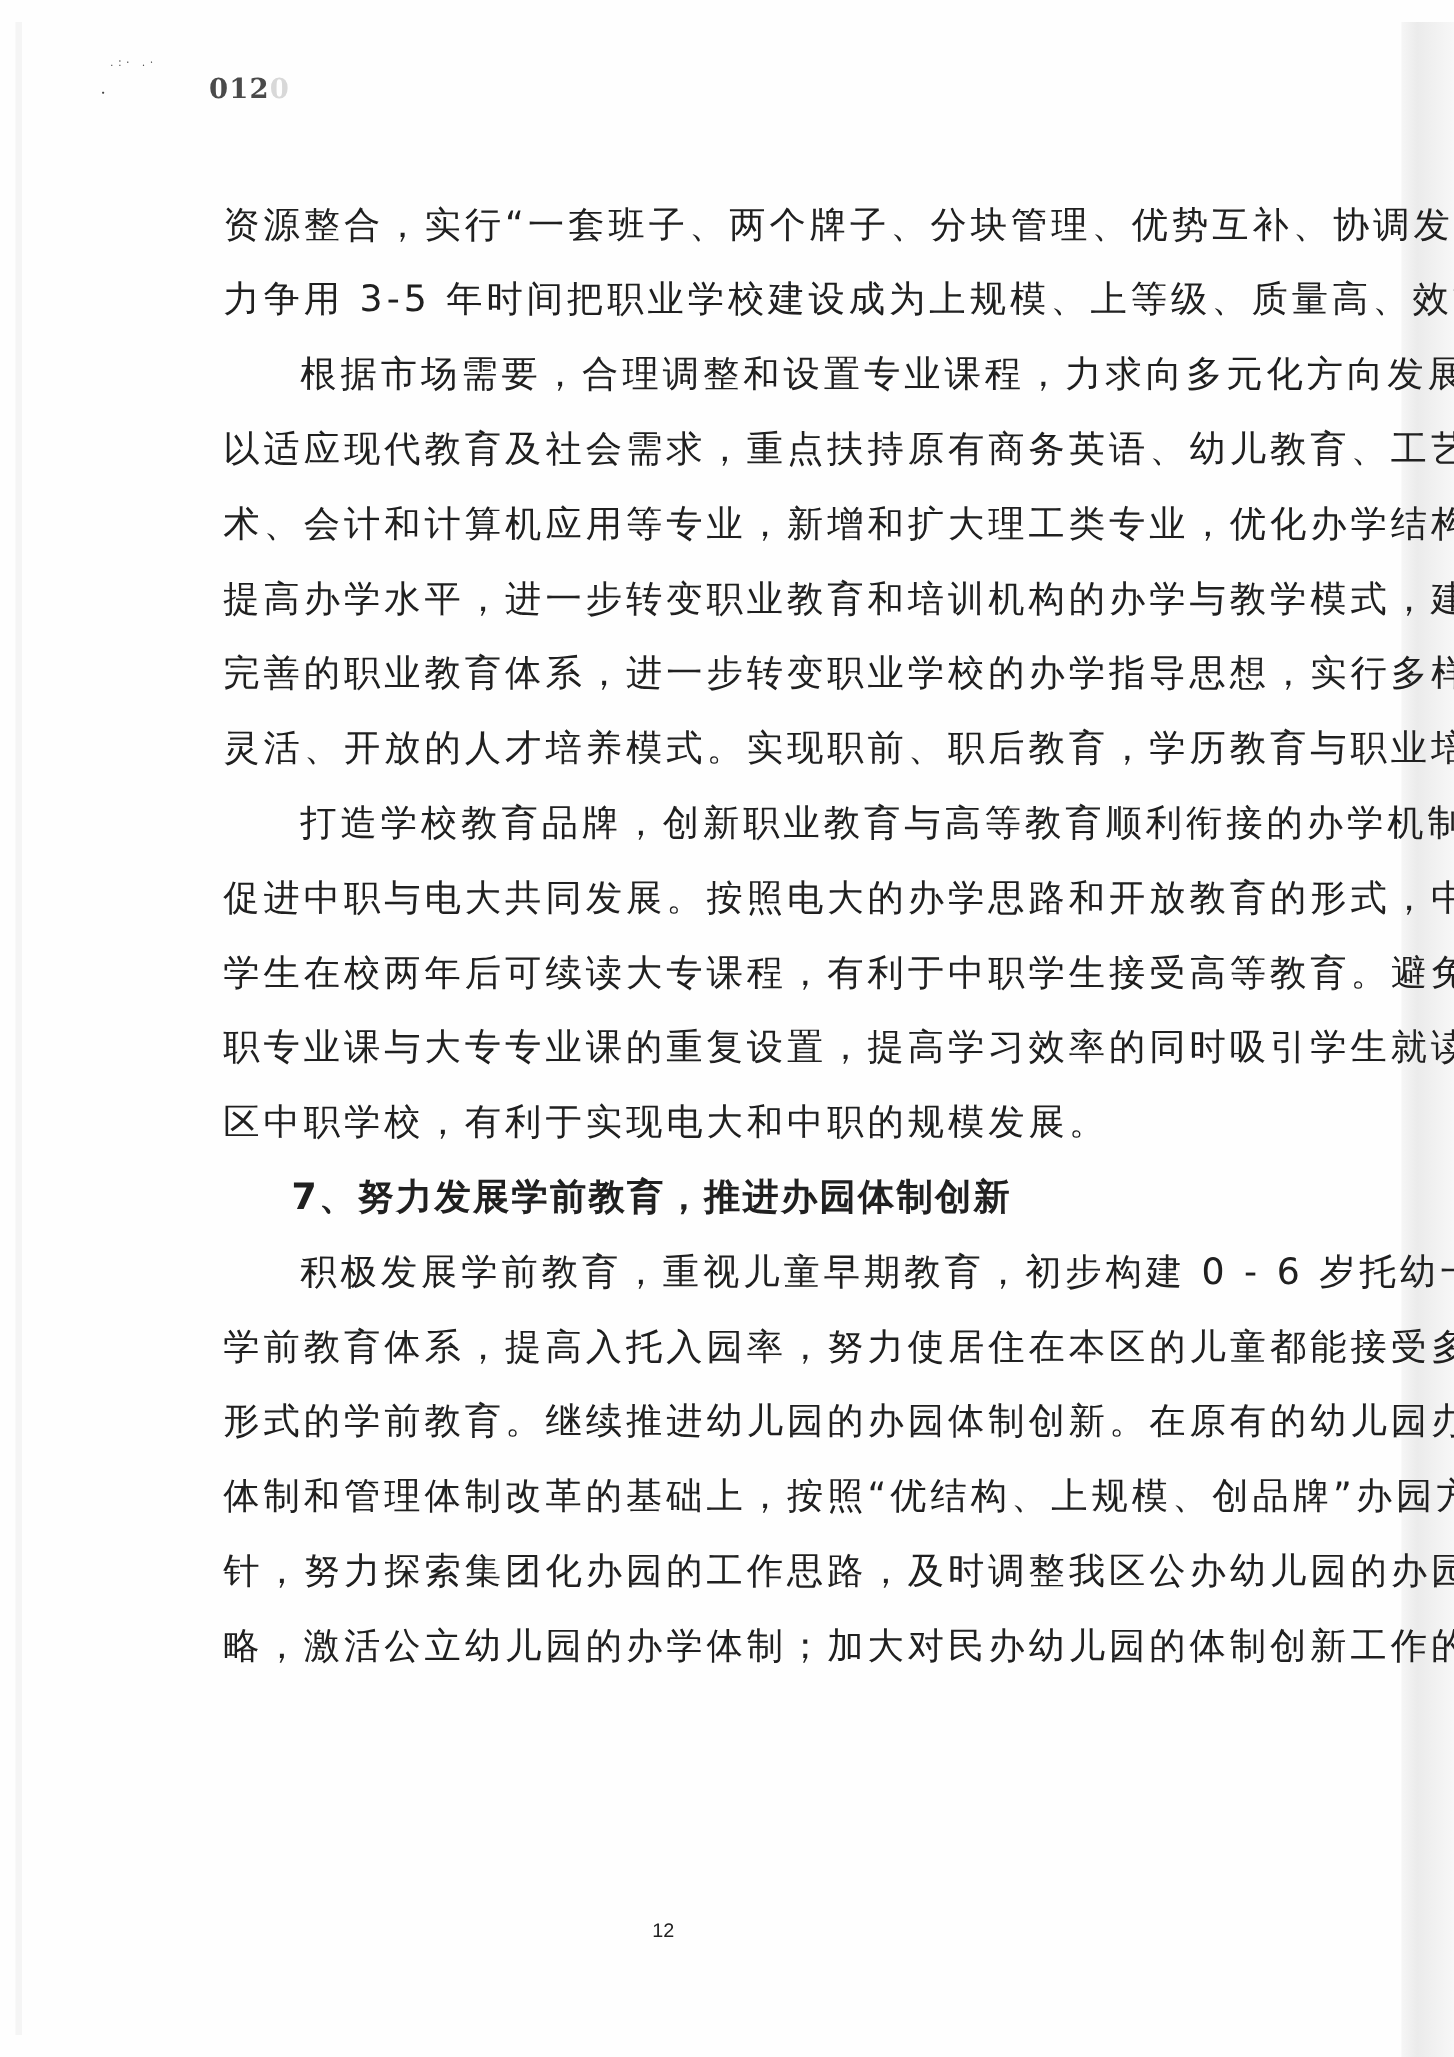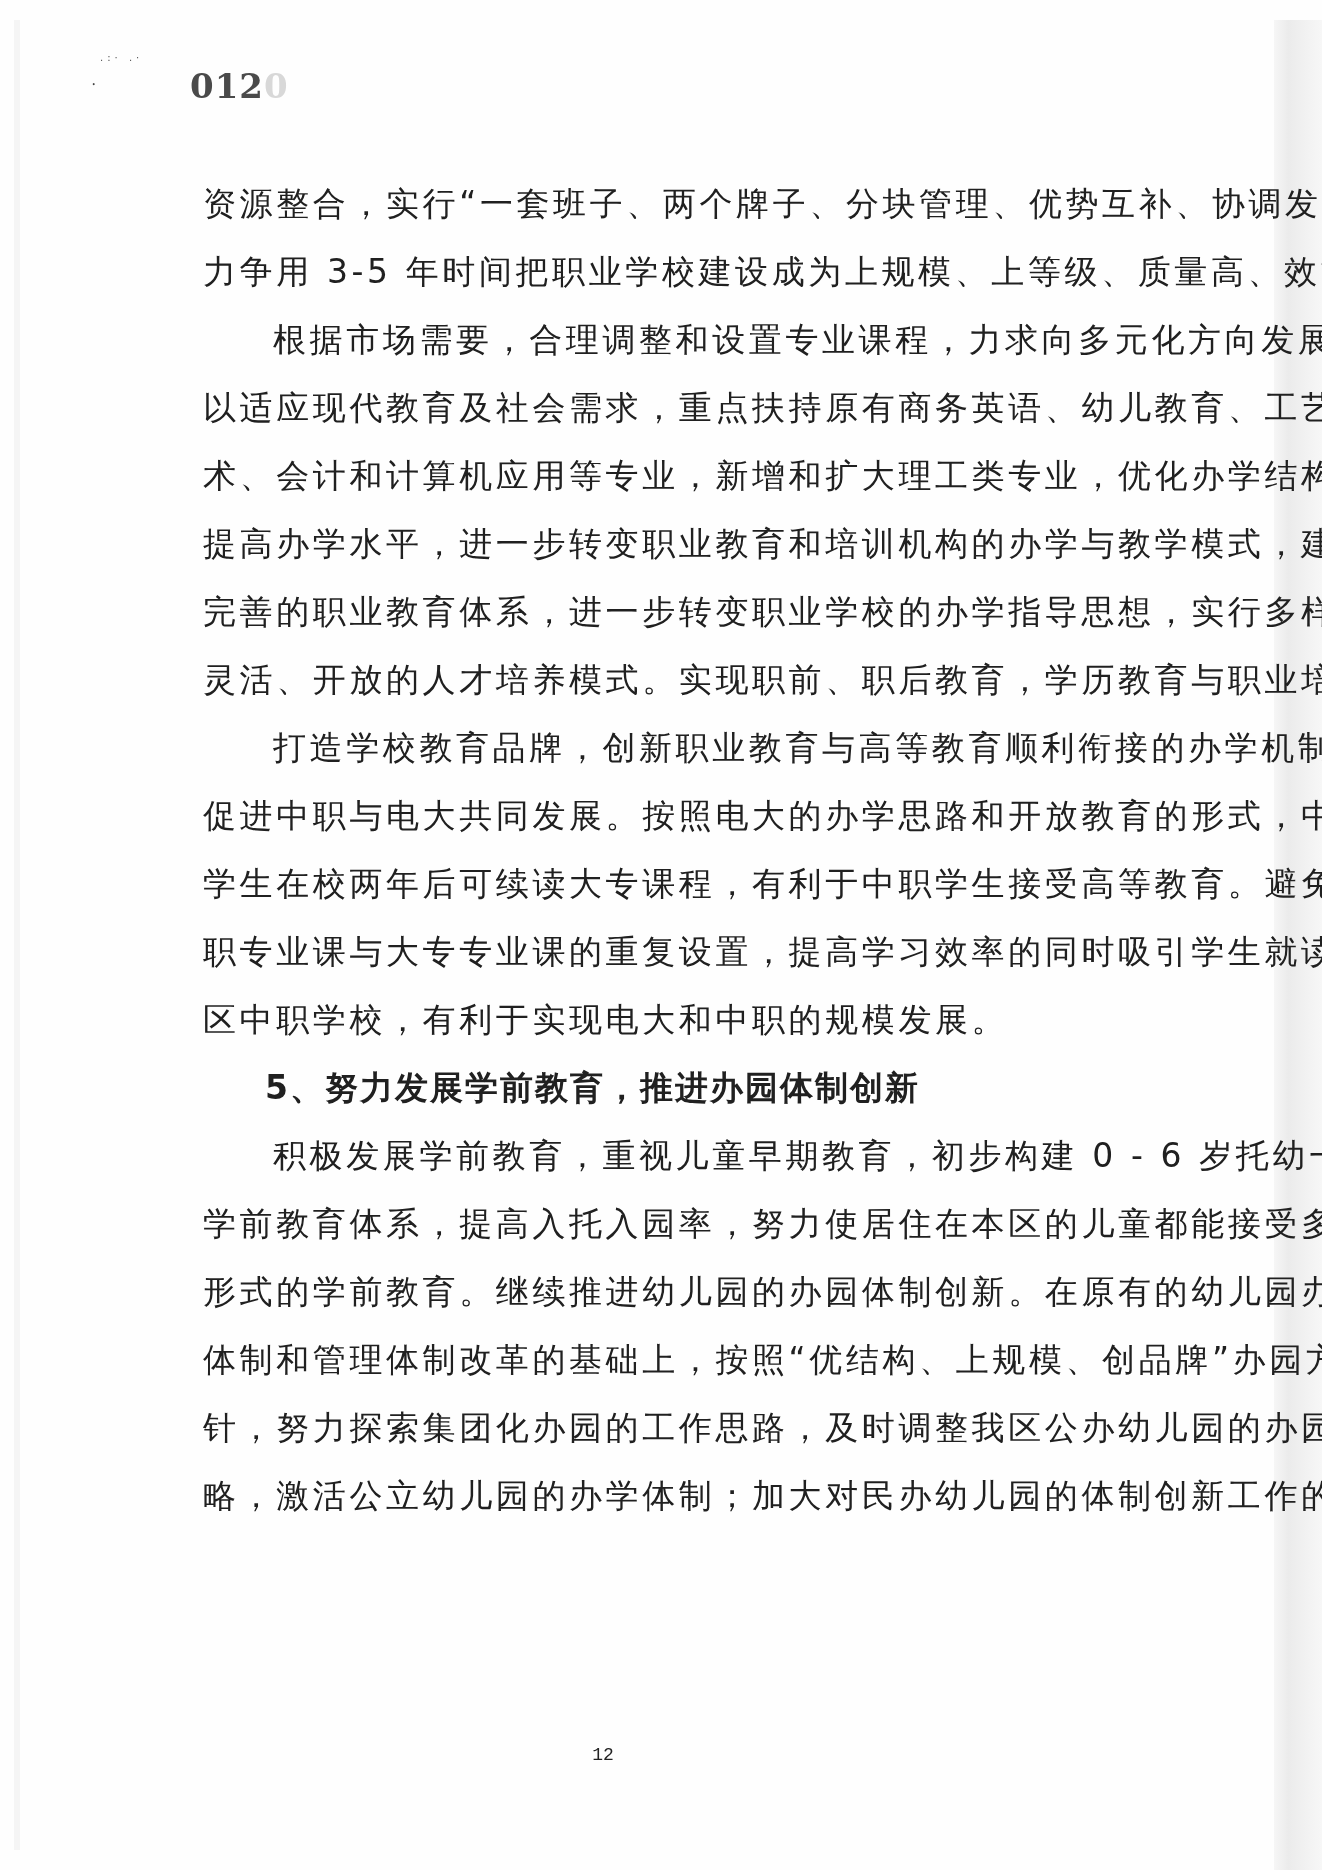--- a/index.html
+++ b/index.html
@@ -51,21 +51,21 @@
     top: 76px;
     font-size: 11px;
     color: #444;
   }
   .stamp-number {
     position: absolute;
     left: 190px;
     top: 66px;
     font-family: "DejaVu Serif", "Liberation Serif", serif;
     font-weight: bold;
-    font-size: 34px;
+    font-size: 25px;
     color: #4a4a4a;
     letter-spacing: 1px;
   }
   .stamp-number .faded {
     color: #d8d8d8;
   }
   .body-text {
     position: absolute;
     left: 203px;
     top: 170px;
@@ -90,21 +90,21 @@
     padding-left: 62px;
     font-weight: bold;
     letter-spacing: 2px;
   }
   .page-number {
     position: absolute;
     left: 0;
     width: 1206px;
     top: 1745px;
     text-align: center;
-    font-family: Liberation Mono, monospace;
+    font-family: Liberation Sans, sans-serif;
     font-size: 18px;
     color: #222;
   }
 </style>
 </head>
 <body>
 
 <div class="page">
   <div class="left-edge-shadow"></div>
   <div class="right-edge-shadow"></div>
@@ -121,21 +121,21 @@
     <div class="line justify">以适应现代教育及社会需求，重点扶持原有商务英语、幼儿教育、工艺美</div>
     <div class="line justify">术、会计和计算机应用等专业，新增和扩大理工类专业，优化办学结构，</div>
     <div class="line justify">提高办学水平，进一步转变职业教育和培训机构的办学与教学模式，建立</div>
     <div class="line justify">完善的职业教育体系，进一步转变职业学校的办学指导思想，实行多样、</div>
     <div class="line justify">灵活、开放的人才培养模式。实现职前、职后教育，学历教育与职业培训</div>
     <div class="line indent justify">打造学校教育品牌，创新职业教育与高等教育顺利衔接的办学机制，</div>
     <div class="line justify">促进中职与电大共同发展。按照电大的办学思路和开放教育的形式，中职</div>
     <div class="line justify">学生在校两年后可续读大专课程，有利于中职学生接受高等教育。避免中</div>
     <div class="line justify">职专业课与大专专业课的重复设置，提高学习效率的同时吸引学生就读我</div>
     <div class="line">区中职学校，有利于实现电大和中职的规模发展。</div>
-    <div class="line heading">5、努力发展学前教育，推进办园体制创新</div>
+    <div class="line heading">7、努力发展学前教育，推进办园体制创新</div>
     <div class="line indent justify">积极发展学前教育，重视儿童早期教育，初步构建 0 - 6 岁托幼一体的</div>
     <div class="line justify">学前教育体系，提高入托入园率，努力使居住在本区的儿童都能接受多种</div>
     <div class="line justify">形式的学前教育。继续推进幼儿园的办园体制创新。在原有的幼儿园办学</div>
     <div class="line justify">体制和管理体制改革的基础上，按照“优结构、上规模、创品牌”办园方</div>
     <div class="line justify">针，努力探索集团化办园的工作思路，及时调整我区公办幼儿园的办园策</div>
     <div class="line justify">略，激活公立幼儿园的办学体制；加大对民办幼儿园的体制创新工作的支</div>
   </div>
 
   <div class="page-number">12</div>
 </div>

